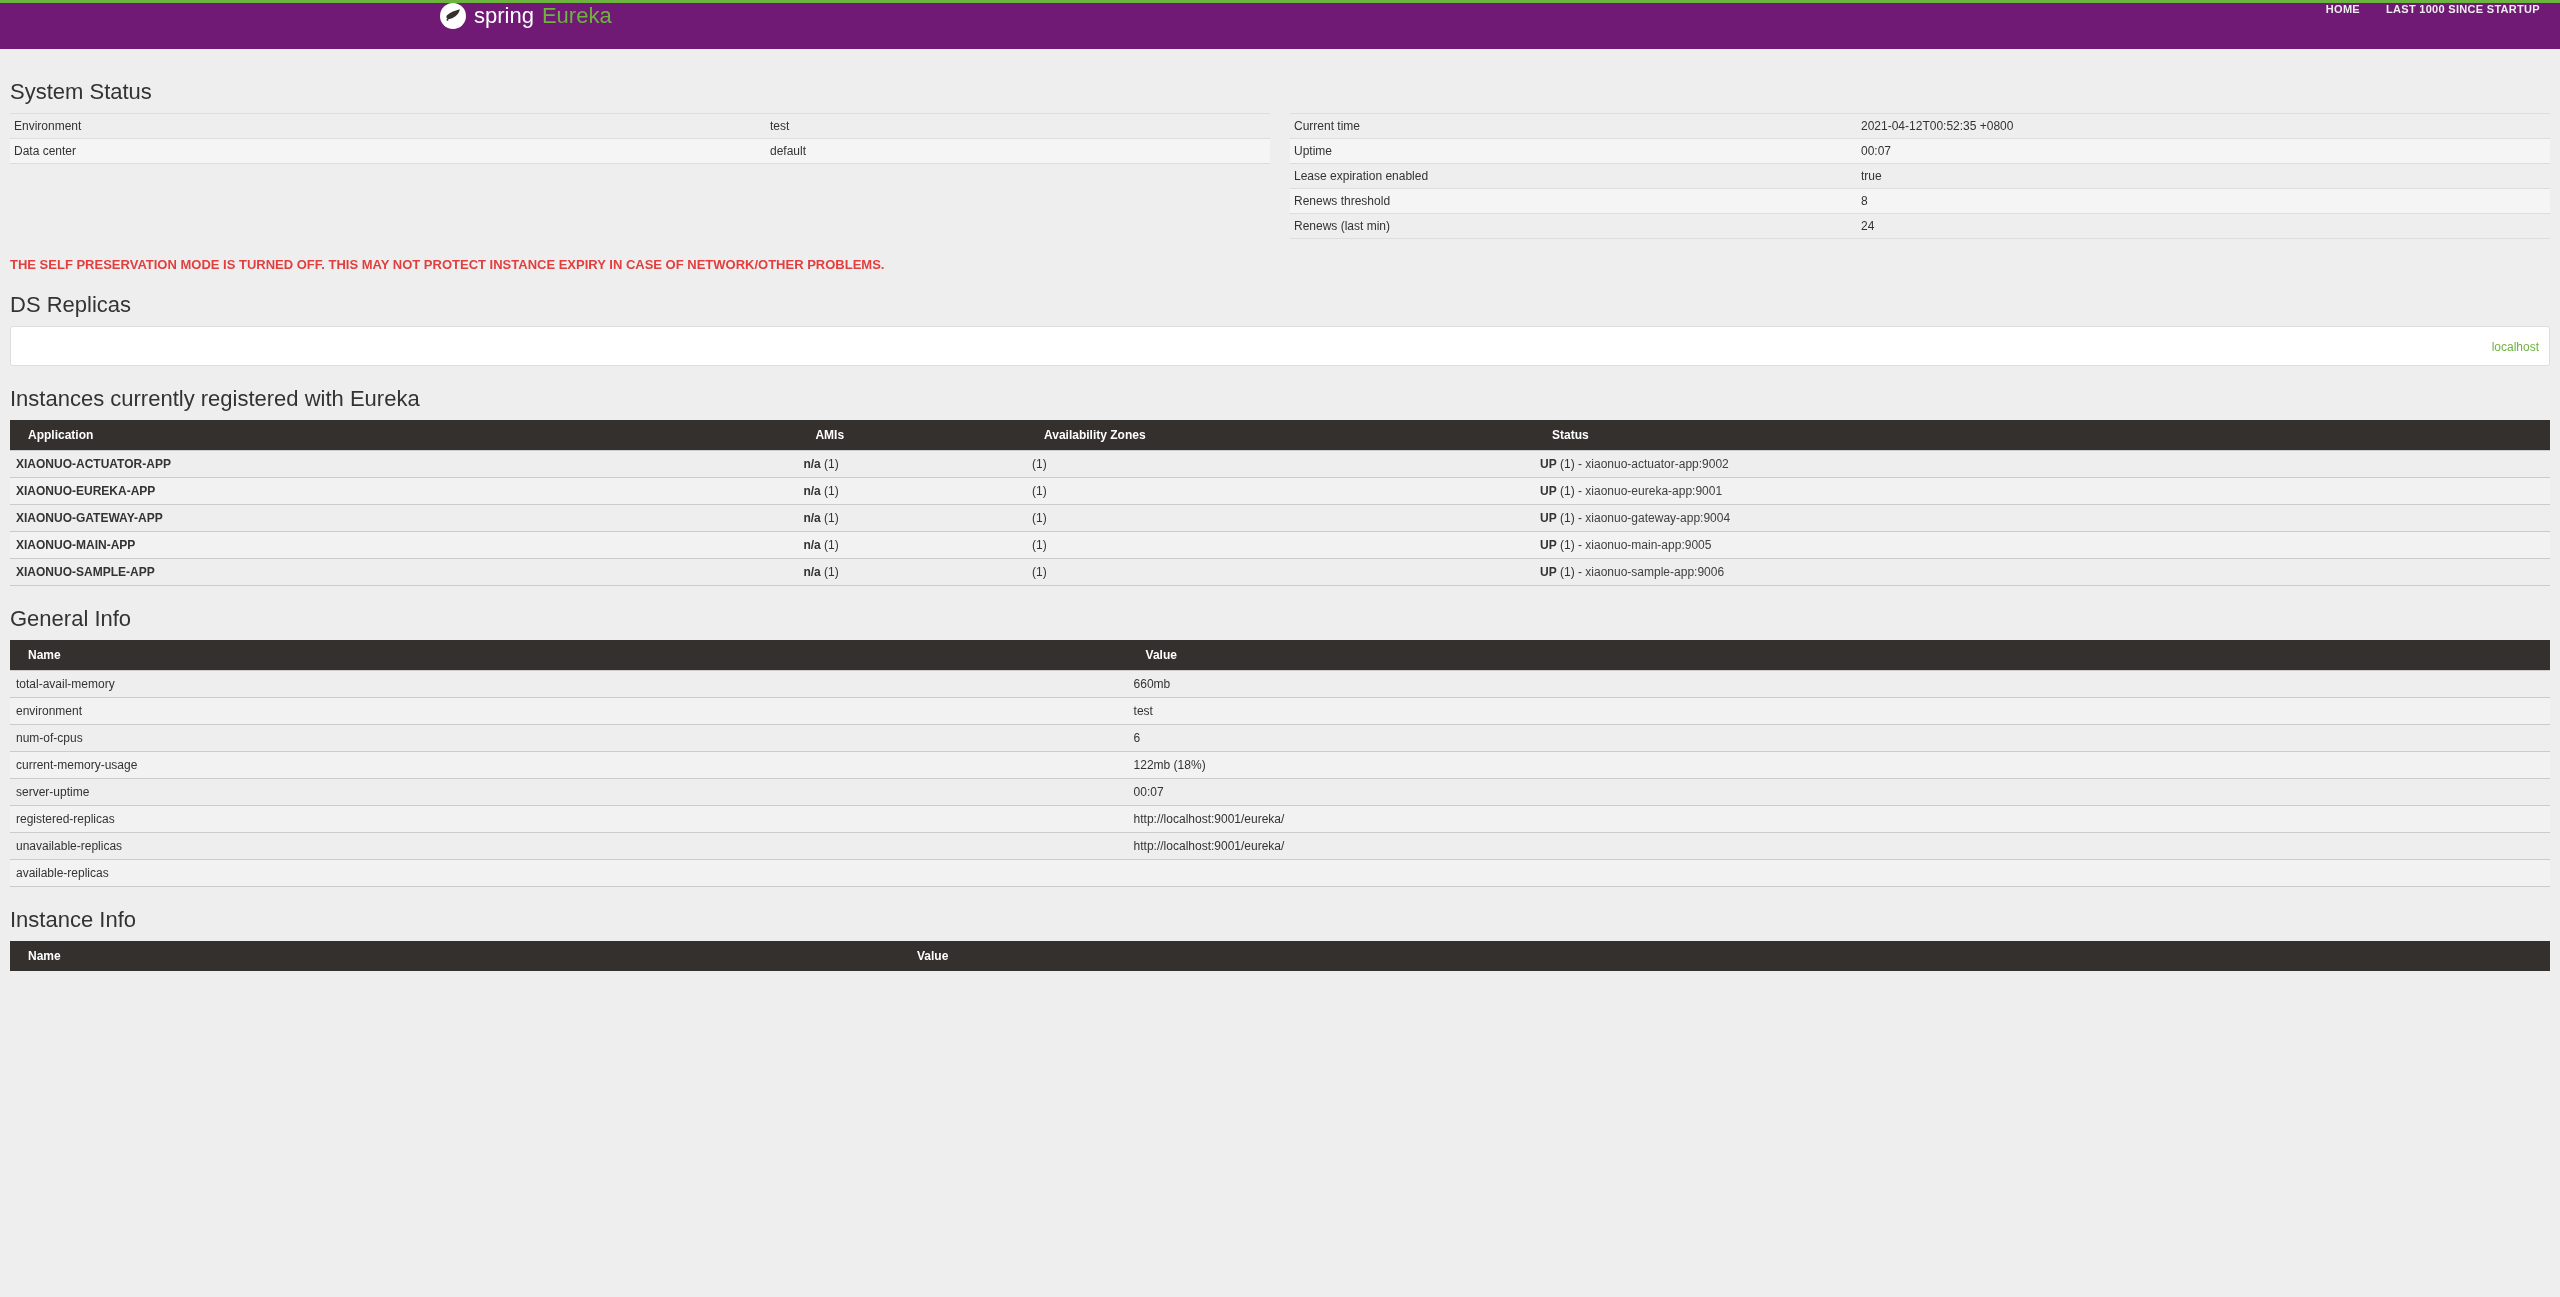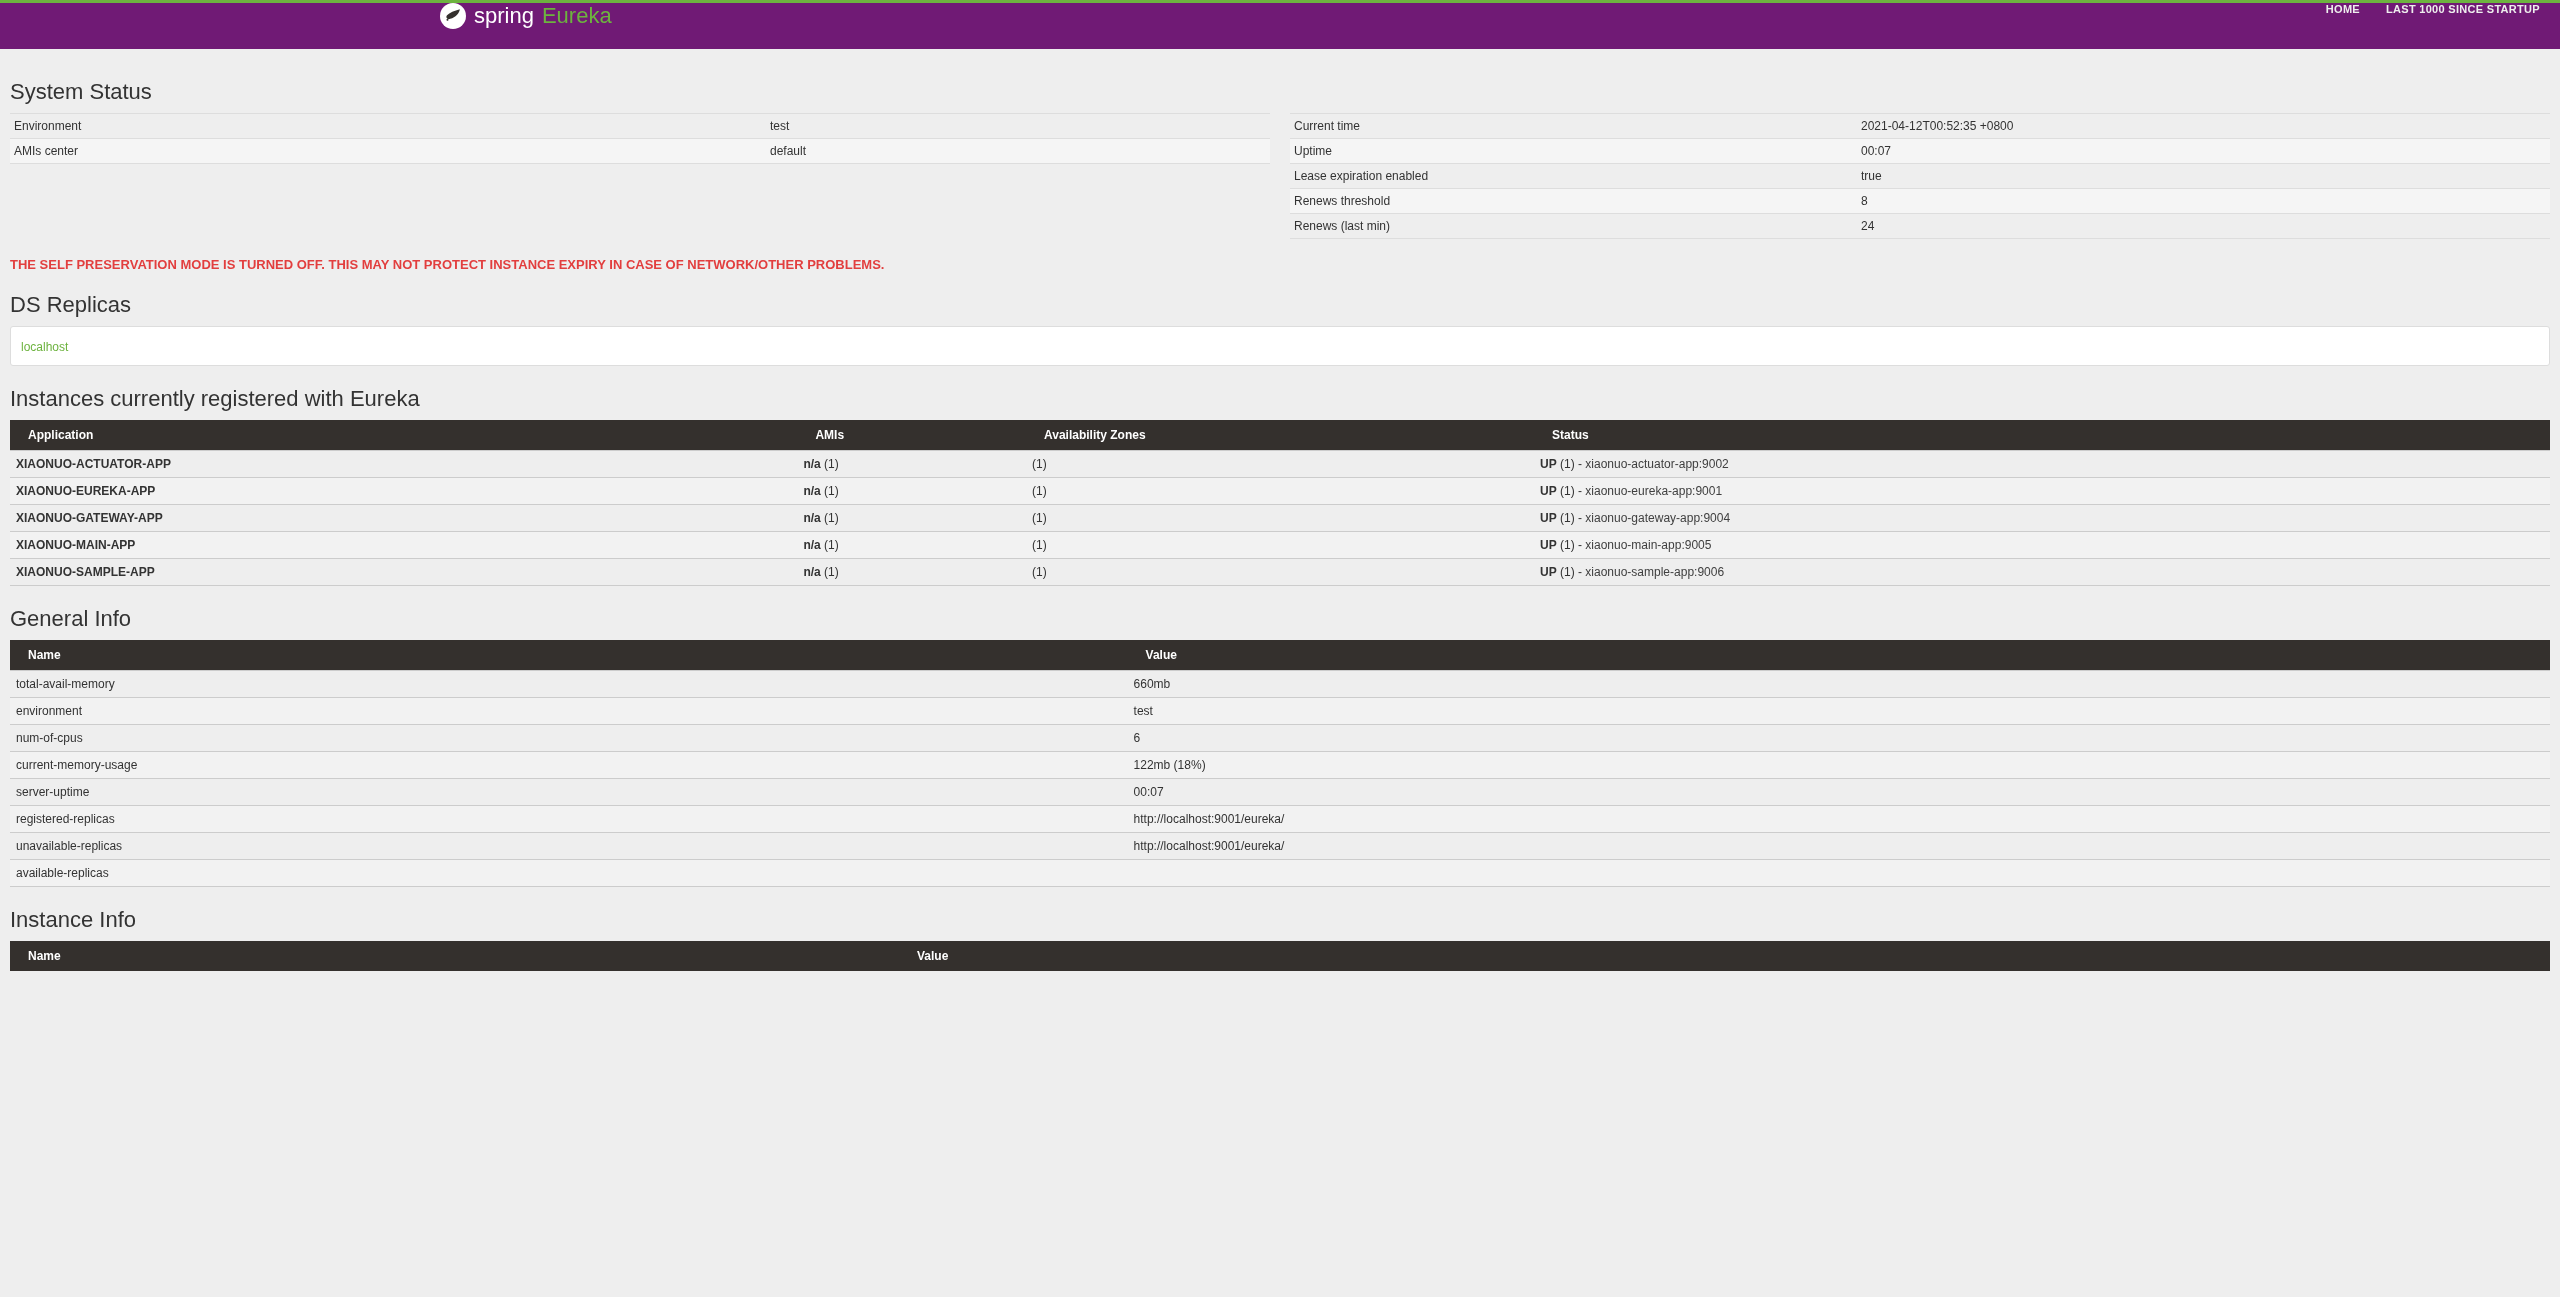--- a/index.html
+++ b/index.html
@@ -75,20 +75,21 @@
       font-weight: 700;
       font-size: 13px;
       margin-top: 18px;
     }
     .replicas-box {
       background: #fff;
       border: 1px solid #ddd;
       border-radius: 3px;
       padding: 10px;
       margin-top: 6px;
+      text-align: right;
     }
     .replica-link { color: #6db33f; font-size: 12px; text-decoration: none; }
     .data-table { margin-top: 6px; }
     .data-table th {
       background: #34302d;
       color: #fff;
       text-align: left;
       padding: 8px 18px;
       font-size: 12px;
       font-weight: 700;
@@ -133,21 +134,21 @@
   <h1>System Status</h1>
   <div class="two-col">
     <div>
       <table class="kv-table">
         <tbody id="ss-left">
             <tr>
               <td style="width:60%">Environment</td>
               <td>test</td>
             </tr>
             <tr>
-              <td style="width:60%">AMIs center</td>
+              <td style="width:60%">Data center</td>
               <td>default</td>
             </tr>
           </tbody>
       </table>
     </div>
     <div>
       <table class="kv-table">
         <tbody id="ss-right">
             <tr>
               <td style="width:45%">Current time</td>

